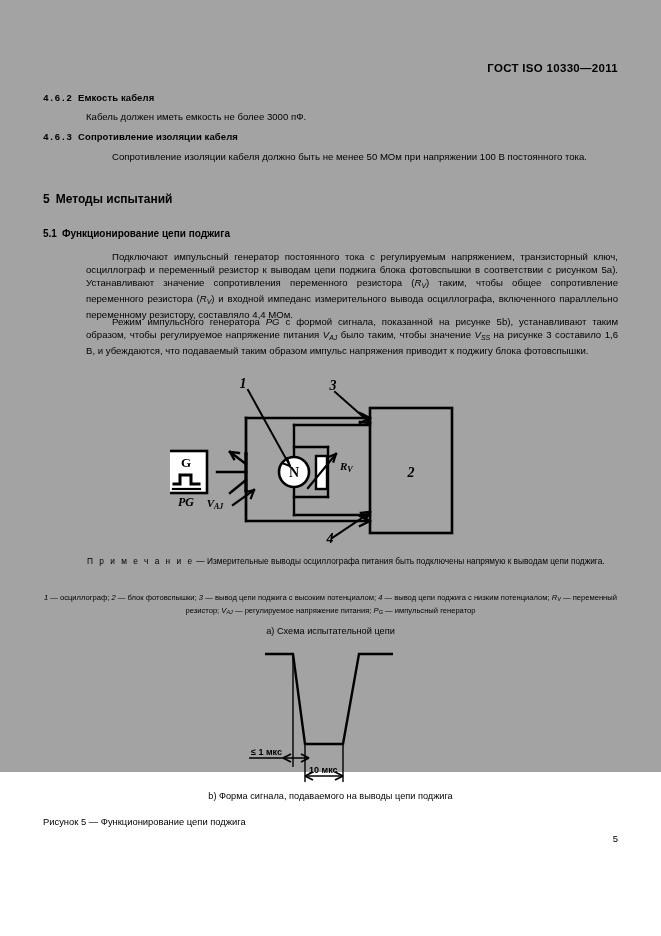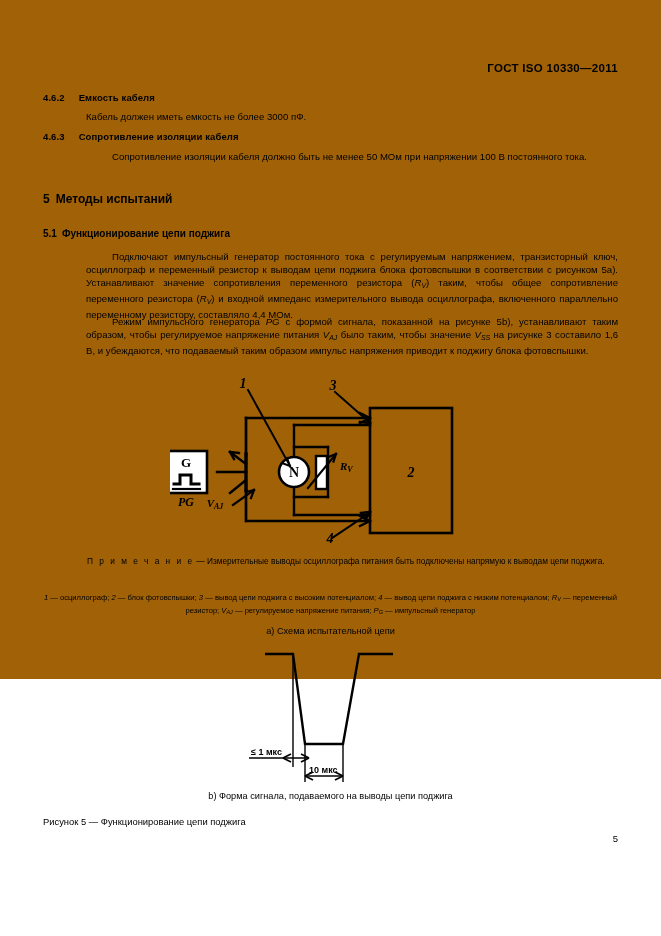--- a/index.html
+++ b/index.html
@@ -12,22 +12,22 @@
     height: 936px;
     position: relative;
     font-family: "Liberation Sans", sans-serif;
     color: #000000;
     overflow: hidden;
   }
   .page {
     position: absolute;
     left: 0; top: 0;
     width: 661px;
-    height: 679px;
-    background: #a16207;
+    height: 772px;
+    background: #a3a3a3;
   }
 
   
   .header {
     position: absolute;
     right: 43px;
     top: 62px;
     font-size: 11.5px;
     font-weight: bold;
     letter-spacing: 0.3px;
@@ -40,21 +40,21 @@
     left: 43px;
     right: 43px;
     top: 0;
   }
   .h-clause {
     font-size: 9.5px;
     font-weight: bold;
     margin: 0;
     letter-spacing: 0.1px;
   }
-  .h-clause .num { margin-right: 14px; }
+  .h-clause .num { margin-right: 6px; font-family: Liberation Mono, monospace; }
   .h-section {
     font-size: 12px;
     font-weight: bold;
     margin: 0;
   }
   .h-section .num { margin-right: 6px; }
   .h-sub {
     font-size: 10px;
     font-weight: bold;
     margin: 0;

